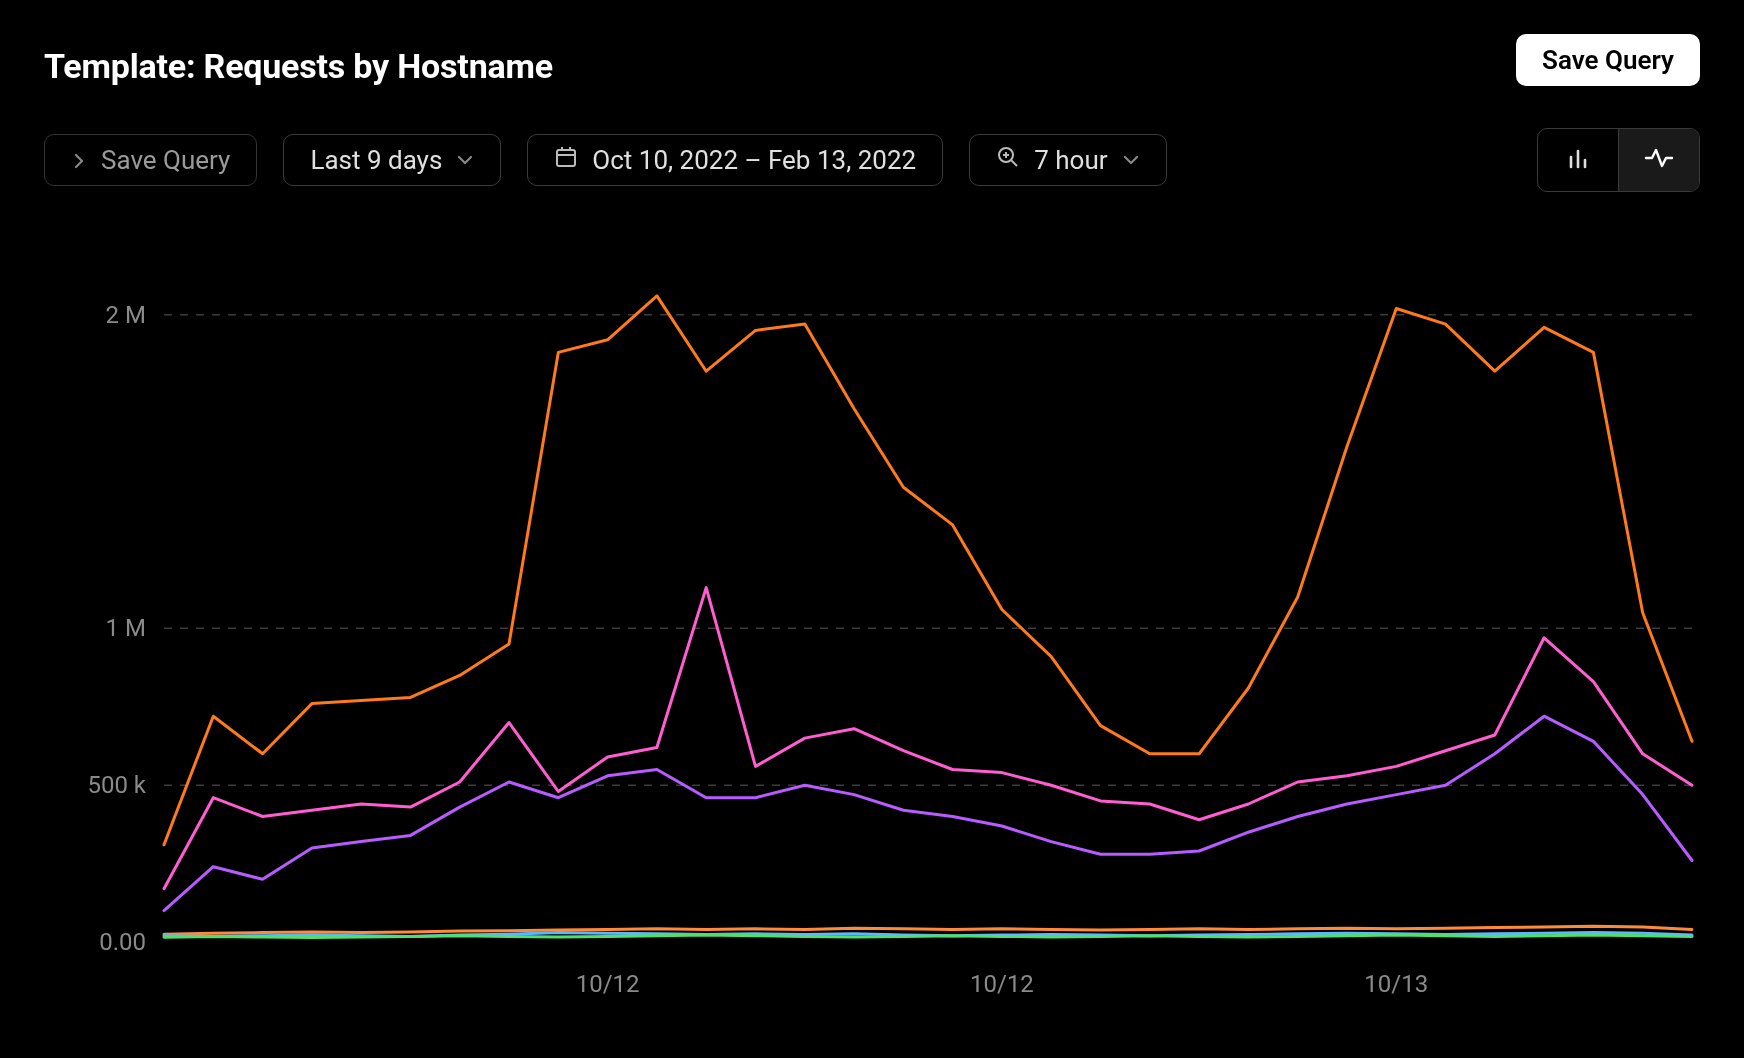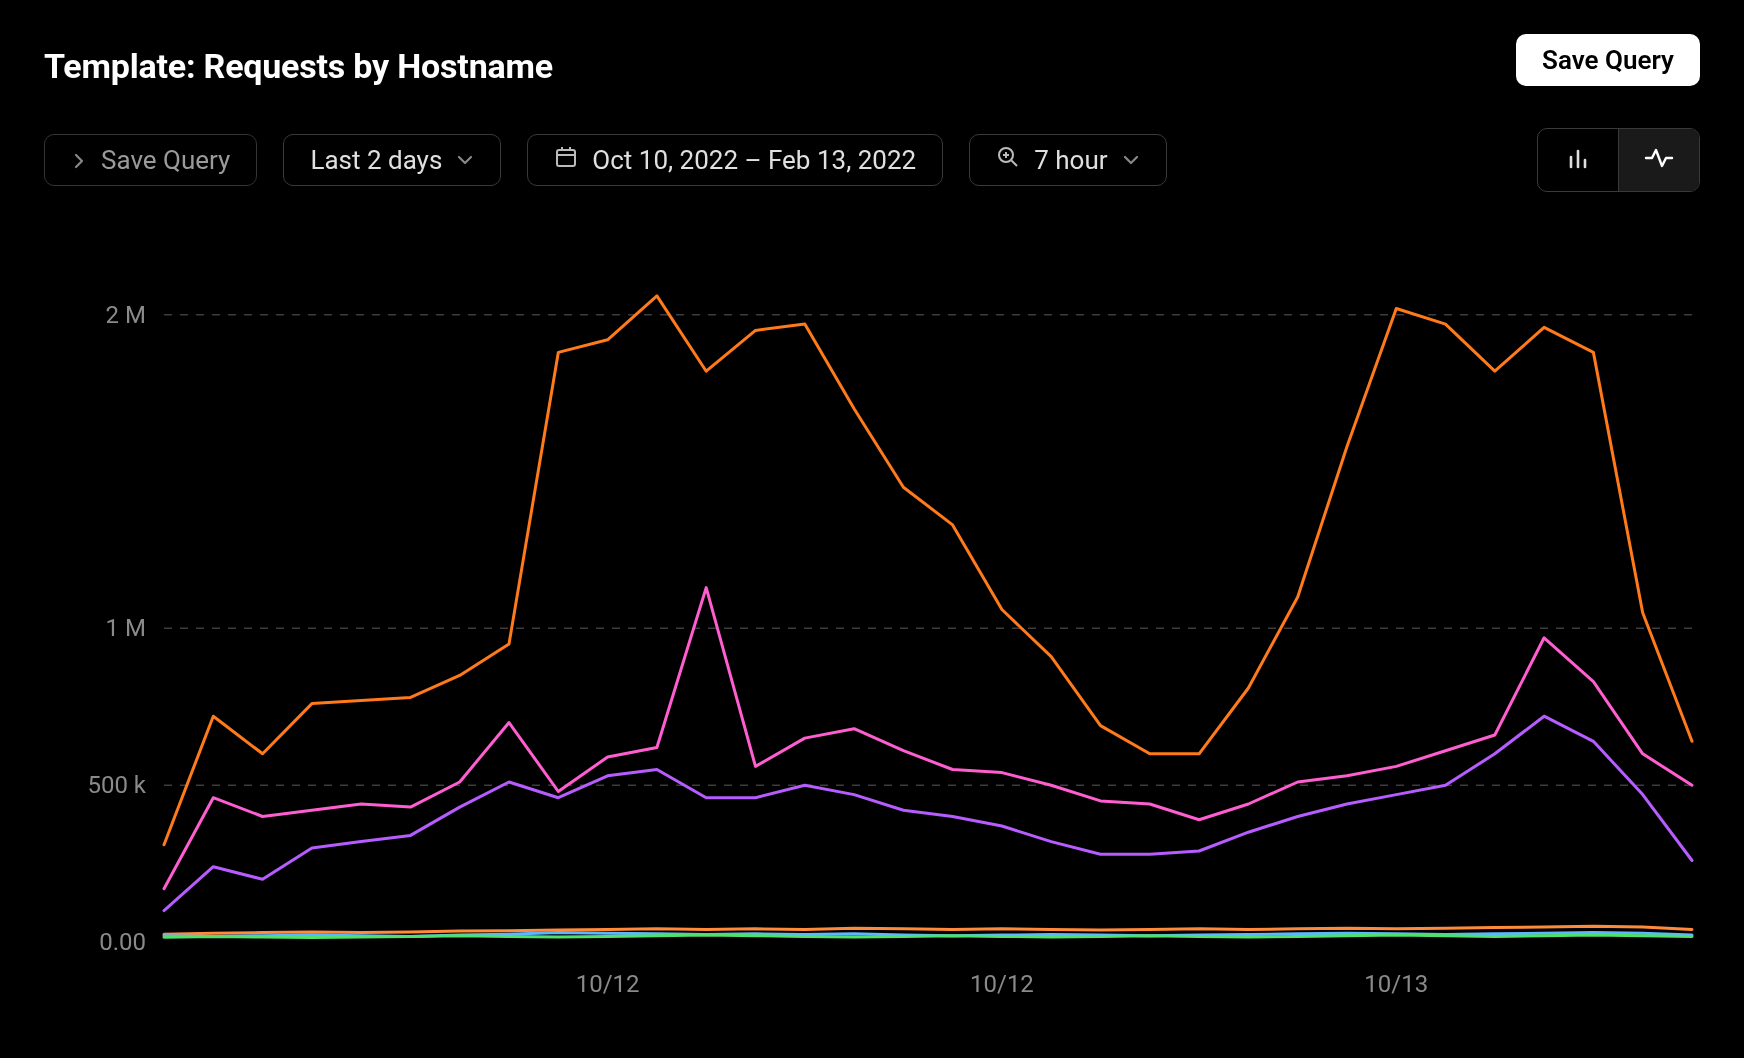--- a/index.html
+++ b/index.html
@@ -41,21 +41,21 @@
     <div class="btn btn-outline-dim">
       <span class="icon">
         <svg width="16" height="16" viewBox="0 0 16 16">
             <path d="M5 2 L11 8 L5 14" fill="none" stroke="#888" stroke-width="2.2" stroke-linecap="round" stroke-linejoin="round"></path>
           </svg>
       </span>
       <span>Save Query</span>
     </div>
 
     <div class="btn btn-outline">
-      <span>Last 2 days</span>
+      <span>Last 9 days</span>
       <span class="icon">
         <svg width="18" height="18" viewBox="0 0 18 18">
             <path d="M3 6 L9 12 L15 6" fill="none" stroke="#888" stroke-width="2.2" stroke-linecap="round" stroke-linejoin="round"></path>
           </svg>
       </span>
     </div>
 
     <div class="btn btn-outline">
       <span class="icon">
         <svg width="24" height="24" viewBox="0 0 24 24" fill="none" stroke="#bbb" stroke-width="2">

